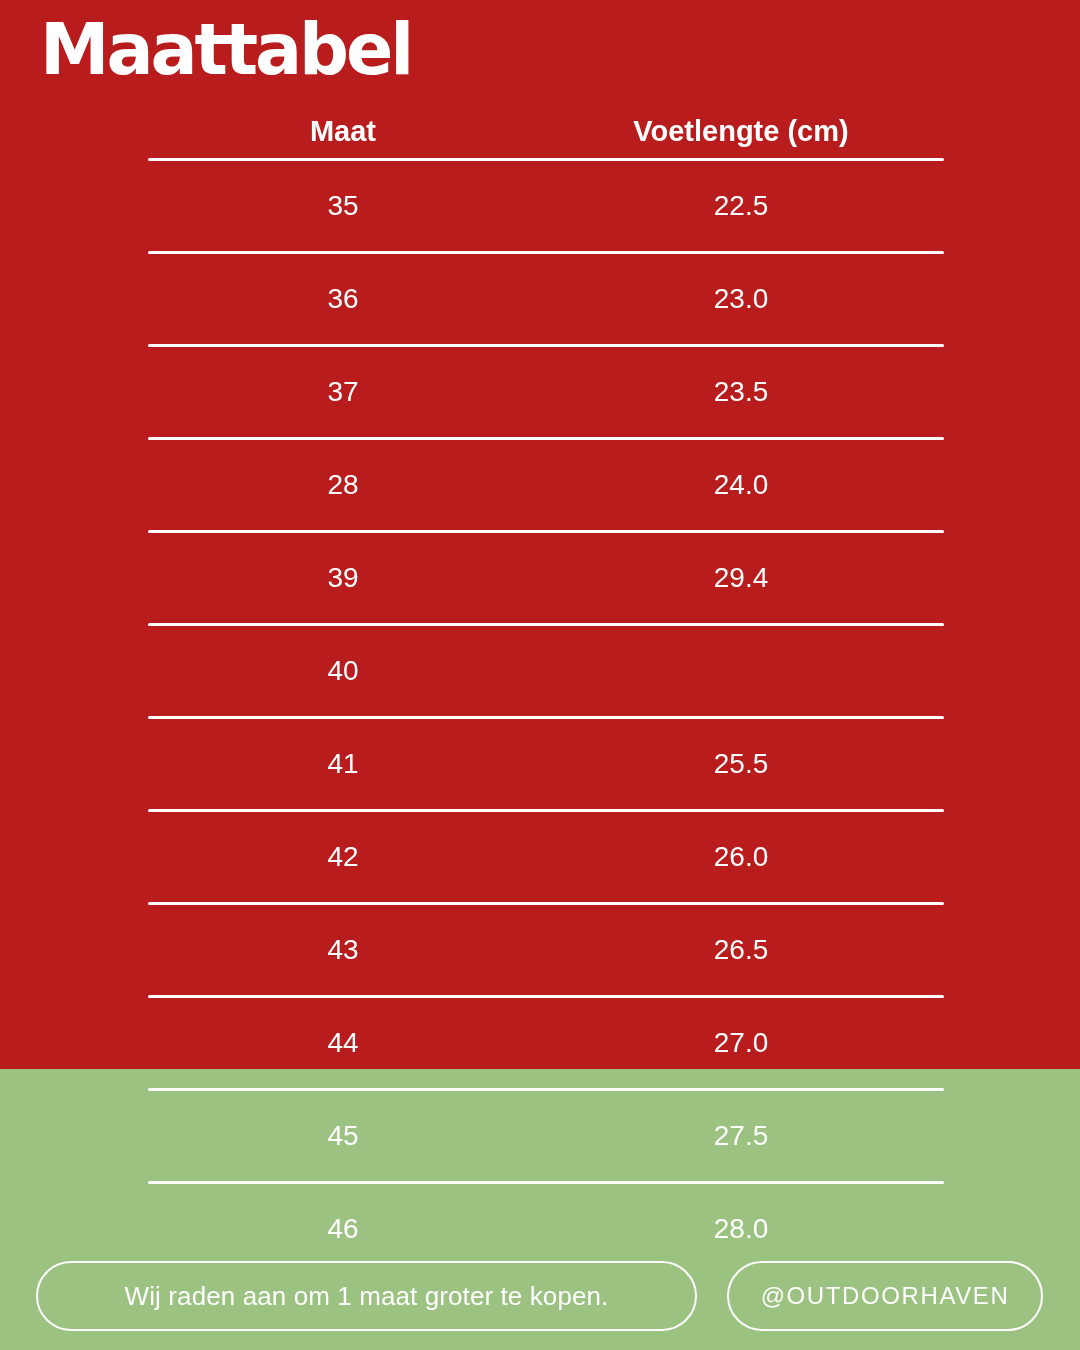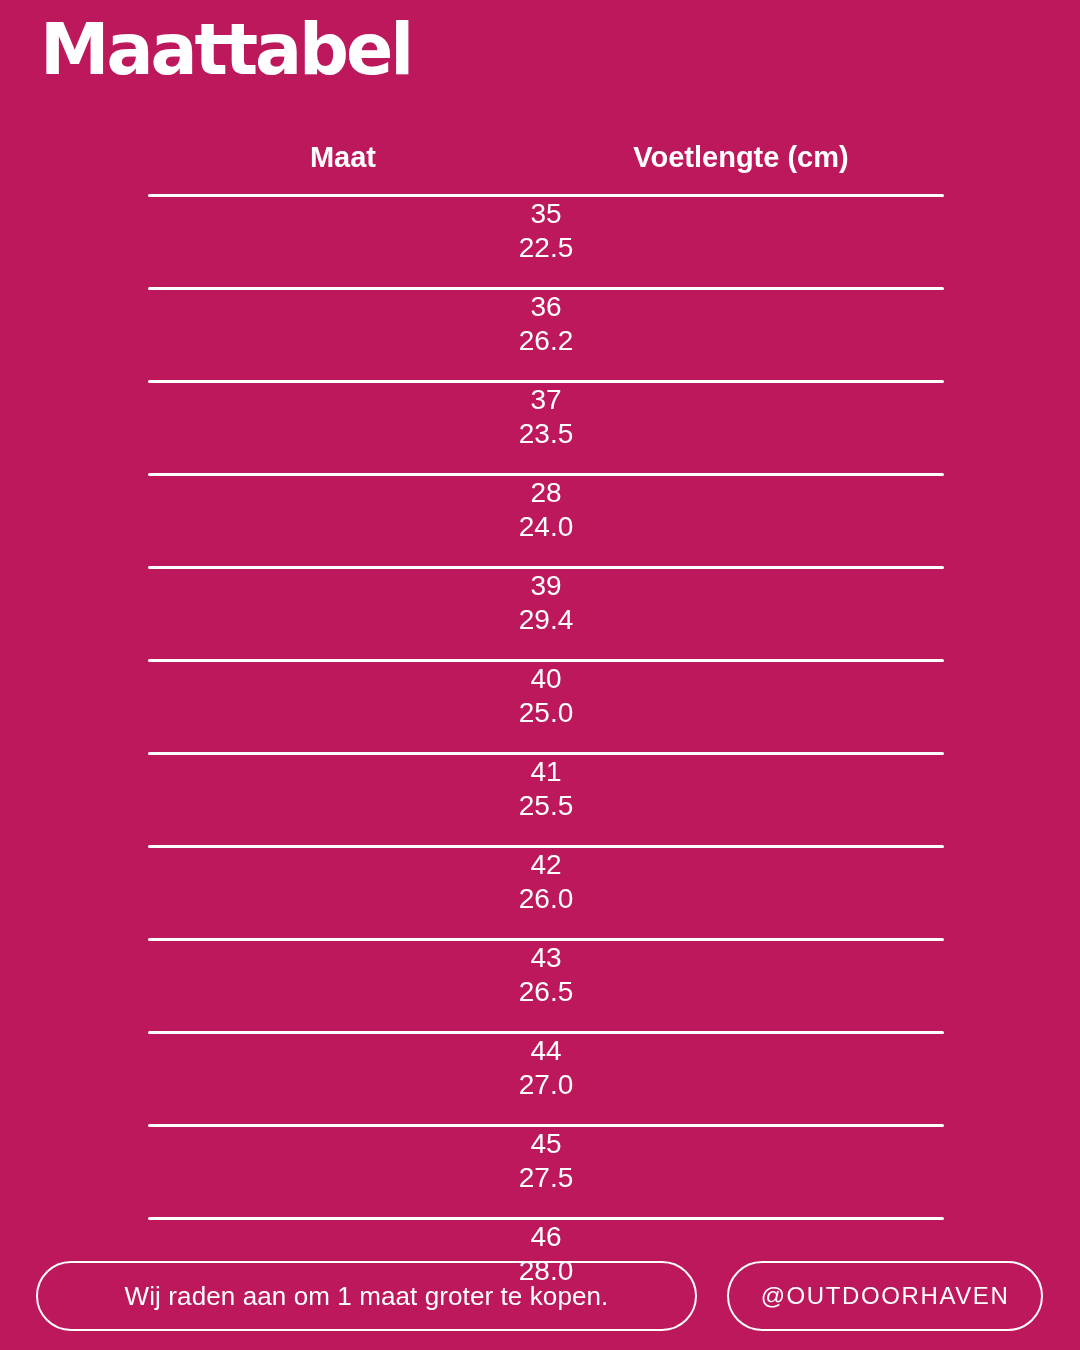--- a/index.html
+++ b/index.html
@@ -11,22 +11,22 @@
     height: 1350px;
     overflow: hidden;
     background: #9cc281;
     font-family: "Liberation Sans", sans-serif;
     -webkit-font-smoothing: antialiased;
   }
 
   .poster {
     position: relative;
     width: 1080px;
-    height: 1350px;
-    background: #be185d;
+    height: 1069px;
+    background: #b91c1c;
     box-sizing: border-box;
   }
 
   
   .title {
     position: absolute;
     left: 40px;
     top: 6px;
     color: #ffffff;
     font-family: "DejaVu Sans", sans-serif;
@@ -44,22 +44,21 @@
     position: absolute;
     left: 148px;
     top: 103px;
     width: 796px;
   }
 
   .table-head {
     display: flex;
     width: 100%;
     height: 55px;
-    align-items: flex-start;
-    margin-top: 36px;
+    align-items: center;
   }
 
   .th {
     color: #ffffff;
     font-family: "Liberation Sans", sans-serif;
     font-weight: 700;
     font-size: 29px;
     line-height: 36px;
     text-align: center;
     white-space: nowrap;
@@ -73,21 +72,20 @@
     height: 3px;
     background: #ffffff;
     border-radius: 2px;
   }
 
   .row {
     display: flex;
     width: 100%;
     height: 90px;
     align-items: center;
-    flex-direction: column;
   }
 
   .td {
     color: #ffffff;
     font-family: "Liberation Sans", sans-serif;
     font-weight: 400;
     font-size: 28px;
     line-height: 34px;
     text-align: center;
     white-space: nowrap;
@@ -154,41 +152,40 @@
 
     <div id="table-body">
         <div class="rule"></div>
         <div class="row">
           <div class="td col-size">35</div>
           <div class="td col-length">22.5</div>
         </div>
         <div class="rule"></div>
         <div class="row">
           <div class="td col-size">36</div>
-          <div class="td col-length">26.2</div>
+          <div class="td col-length">23.0</div>
         </div>
         <div class="rule"></div>
         <div class="row">
           <div class="td col-size">37</div>
           <div class="td col-length">23.5</div>
         </div>
         <div class="rule"></div>
         <div class="row">
           <div class="td col-size">28</div>
           <div class="td col-length">24.0</div>
         </div>
         <div class="rule"></div>
         <div class="row">
           <div class="td col-size">39</div>
           <div class="td col-length">29.4</div>
         </div>
         <div class="rule"></div>
         <div class="row">
           <div class="td col-size">40</div>
-          <div class="td col-length">25.0</div>
         </div>
         <div class="rule"></div>
         <div class="row">
           <div class="td col-size">41</div>
           <div class="td col-length">25.5</div>
         </div>
         <div class="rule"></div>
         <div class="row">
           <div class="td col-size">42</div>
           <div class="td col-length">26.0</div>

